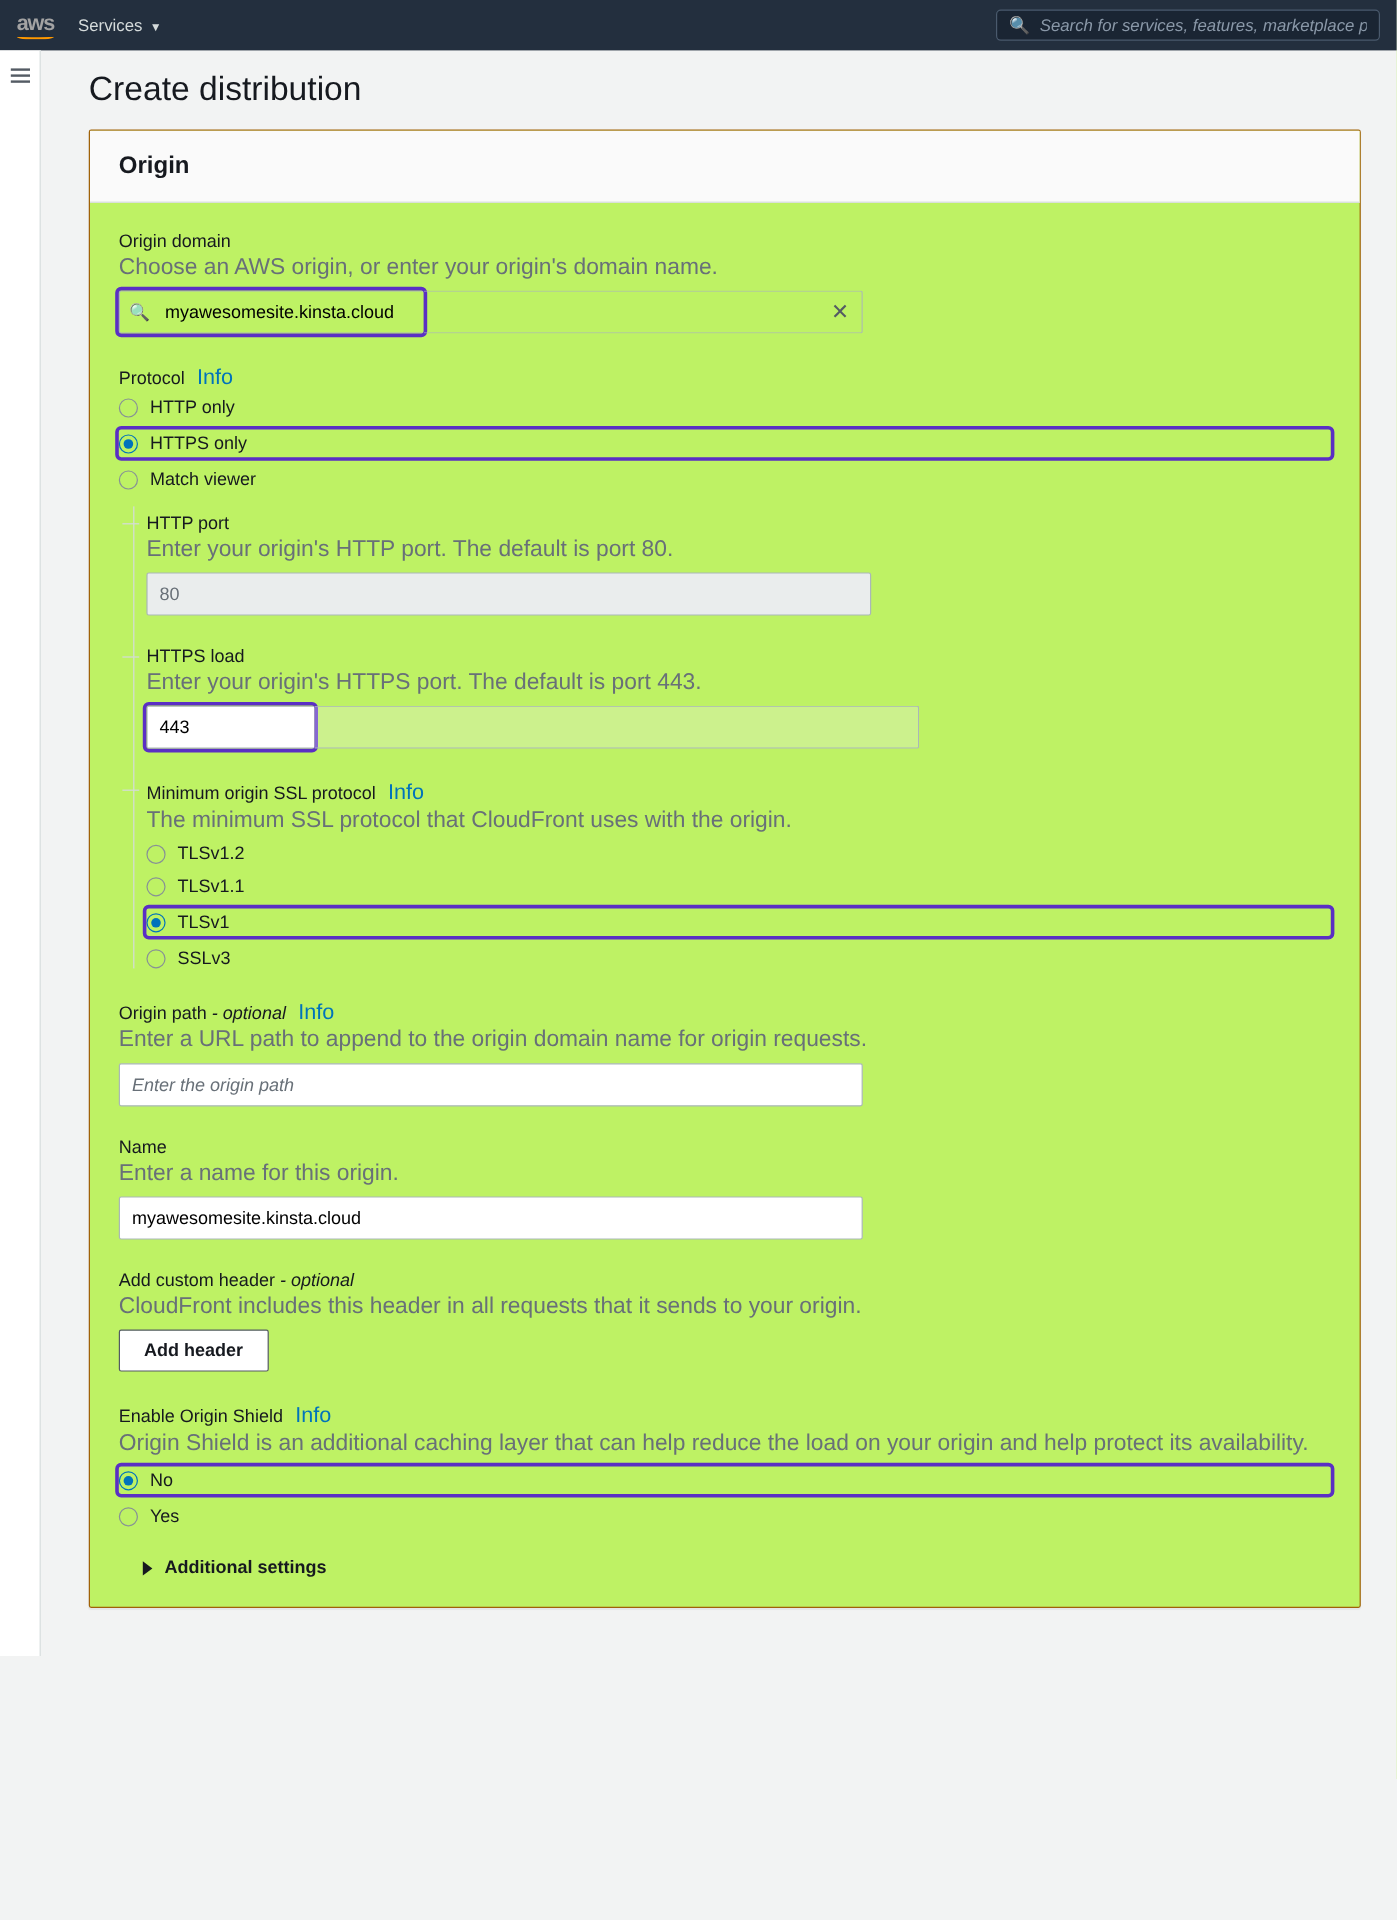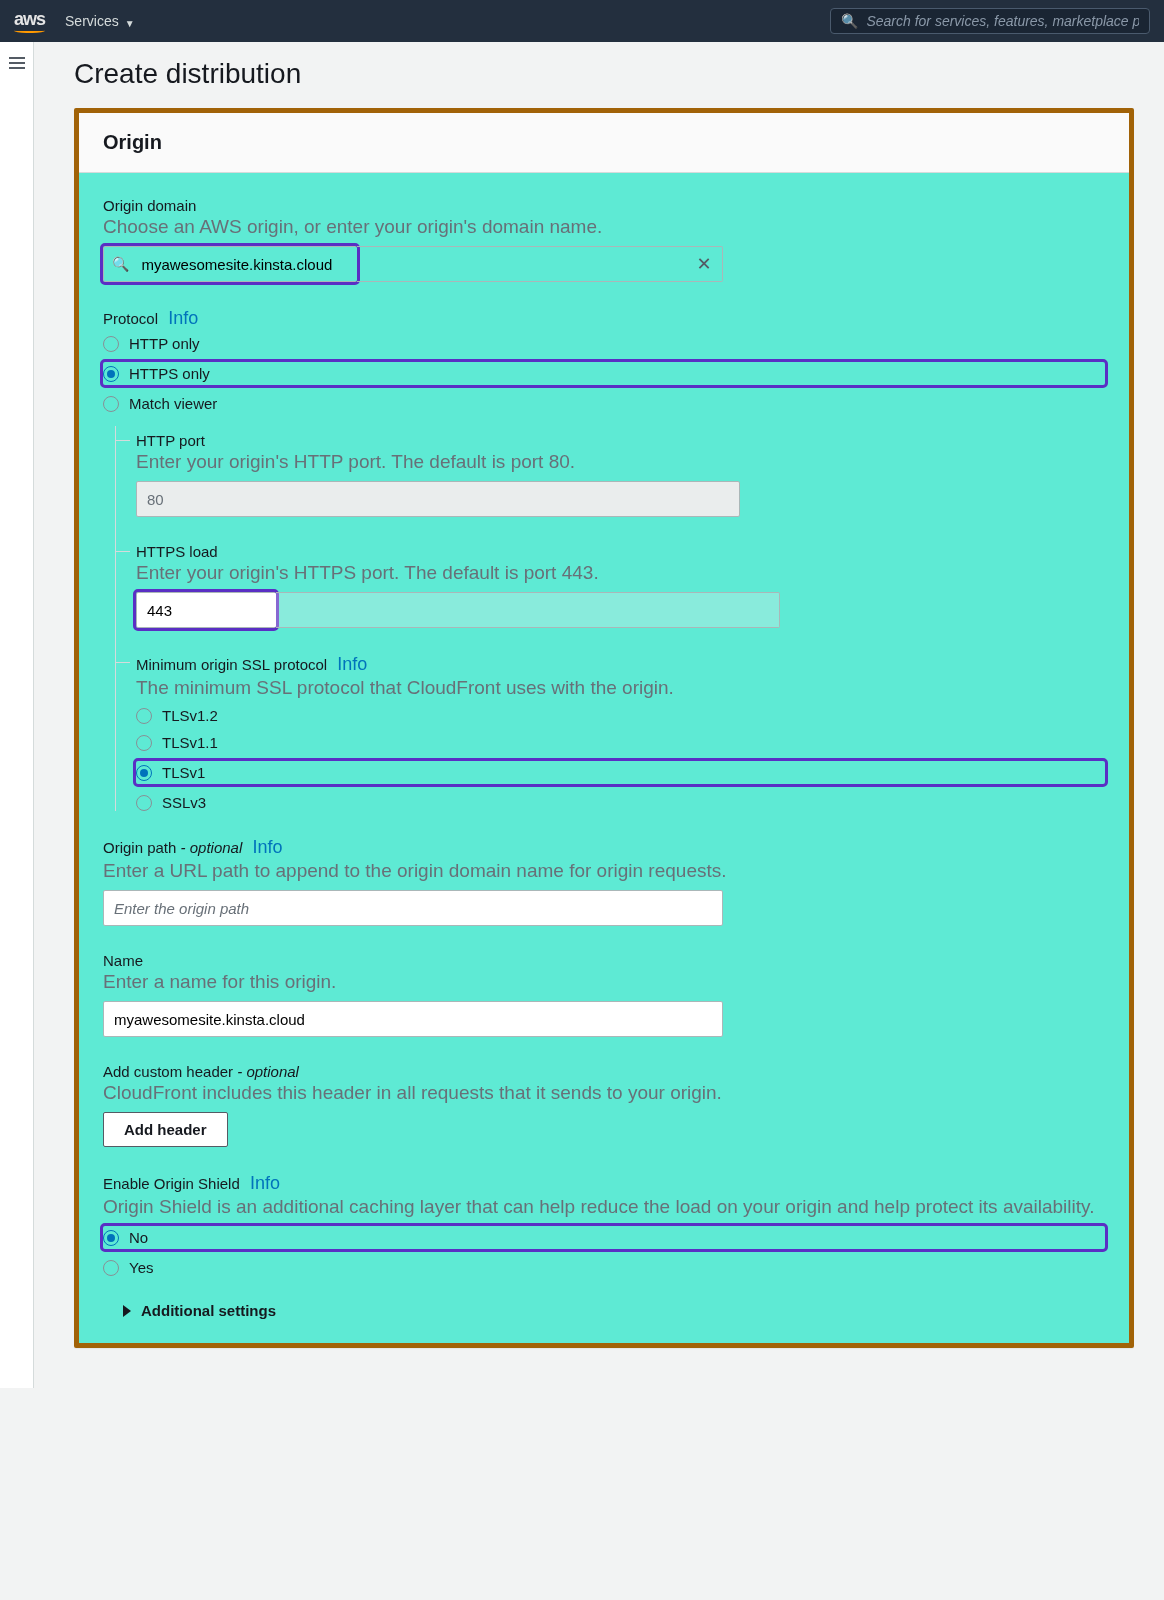--- a/index.html
+++ b/index.html
@@ -1,38 +1,38 @@
 <!DOCTYPE html>
 <html><head>
 <meta charset="utf-8">
 <style>
 * { box-sizing: border-box; margin: 0; padding: 0; font-family: "Amazon Ember", "Helvetica Neue", Arial, sans-serif; }
 body { background: #f2f3f3; color: #16191f; width: 1164px; }
 
 
 .topnav { background: #232f3e; height: 42px; display: flex; align-items: center; padding: 0 14px; gap: 20px; }
-.aws-logo { font-weight: 700; color: #e5e5e5; font-size: 18px; letter-spacing: -1px; }
+.aws-logo { font-weight: 700; color: #a3a3a3; font-size: 18px; letter-spacing: -1px; }
 .aws-logo .smile { display: block; height: 6px; border-bottom: 2px solid #ff9900; border-radius: 0 0 40% 40%; margin-top: -3px; }
 .services { color: #d5dbdb; font-size: 14px; display: flex; align-items: flex-end; gap: 6px; cursor: pointer; }
 .tri { font-size: 10px; }
 .search-wrap { margin-left: auto; display: flex; align-items: center; background: #1a2533; border: 1px solid #4a5a6d; border-radius: 4px; padding: 4px 10px; min-width: 320px; }
 .search-wrap .mag { color: #d5dbdb; font-size: 14px; margin-right: 8px; }
 .search-wrap input { background: transparent; border: none; color: #f0abfc; font-style: italic; font-size: 14px; outline: none; width: 100%; }
 .search-wrap input::placeholder { color: #8a98a8; font-style: italic; }
 
 
 .outer { display: flex; }
 .leftbar { width: 34px; border-right: 1px solid #d5dbdb; background: #fff; padding-top: 12px; text-align: center; }
 .hamburger { cursor: pointer; display: inline-block; }
 .hamburger span { display: block; width: 16px; height: 2px; background: #545b64; margin: 3px auto; }
 
 .main { flex: 1; padding: 16px 30px 40px 40px; }
 h1.page-title { font-size: 28px; font-weight: 400; margin-bottom: 18px; }
 
-.card { background: #5eead4; border: 5px solid #a16207; border-radius: 2px; box-shadow: 0 1px 1px rgba(0,0,0,.05); }
+.card { background: #bef264; border: 1px solid #a16207; border-radius: 2px; box-shadow: 0 1px 1px rgba(0,0,0,.05); }
 .card-header { padding: 18px 24px; border-bottom: 1px solid #d5dbdb; background:#fafafa }
 .card-header h2 { font-size: 20px; font-weight: 700; }
 .card-body { padding: 24px; }
 
 .field { margin-bottom: 26px; }
 .field-label { font-size: 15px; font-weight: 500; margin-bottom: 2px; }
 .field-label .optional { font-style: italic; font-weight: 400; }
 .field-desc { font-size: 19px; color: #687078; margin-bottom: 8px; }
 .info-link { color: #0073bb; font-size: 18px; font-weight: 500; margin-left: 6px; }
 
@@ -46,21 +46,21 @@
 
 .highlight { outline: 3px solid #5a2fc4; outline-offset: 0; border-radius: 2px; }
 .highlight-inline { display:inline-block; padding:3px 14px 3px 0; }
 
 .radios { display: flex; flex-direction: column; gap: 10px; margin-top: 6px; }
 .radio { display: flex; align-items: center; gap: 10px; font-size: 15px; }
 .rcirc { width: 16px; height: 16px; border: 1.5px solid #879196; border-radius: 50%; display: inline-flex; align-items: center; justify-content: center; flex-shrink:0;}
 .rcirc.sel { border-color: #0073bb; }
 .rcirc.sel::after { content: ""; width: 8px; height: 8px; background: #0073bb; border-radius: 50%; }
 
-.indent { margin-left: 12px; padding-left: 20px; border-left: 1px solid #d5dbdb; margin-top: 14px; margin-bottom: 20px; }
+.indent { margin-left: 12px; padding-left: 10px; border-left: 1px solid #d5dbdb; margin-top: 14px; margin-bottom: 20px; }
 .subfield { margin-bottom: 20px; padding-top:6px; position: relative; }
 .subfield::before { content:""; position:absolute; left:-20px; top:14px; width:14px; height:1px; background:#d5dbdb;}
 .btn { display: inline-block; border: 1px solid #545b64; border-radius: 2px; padding: 8px 20px; font-size: 15px; font-weight: 600; color: #16191f; background: #fff; cursor: pointer; }
 .expand { display: flex; align-items: center; gap: 10px; font-size: 15px; font-weight: 600; cursor: pointer; margin-top: 10px; }
 .caret-right { width: 0; height: 0; border-top: 6px solid transparent; border-bottom: 6px solid transparent; border-left: 8px solid #16191f; }
 </style>
 </head>
 <body>
 
 <div class="topnav">

